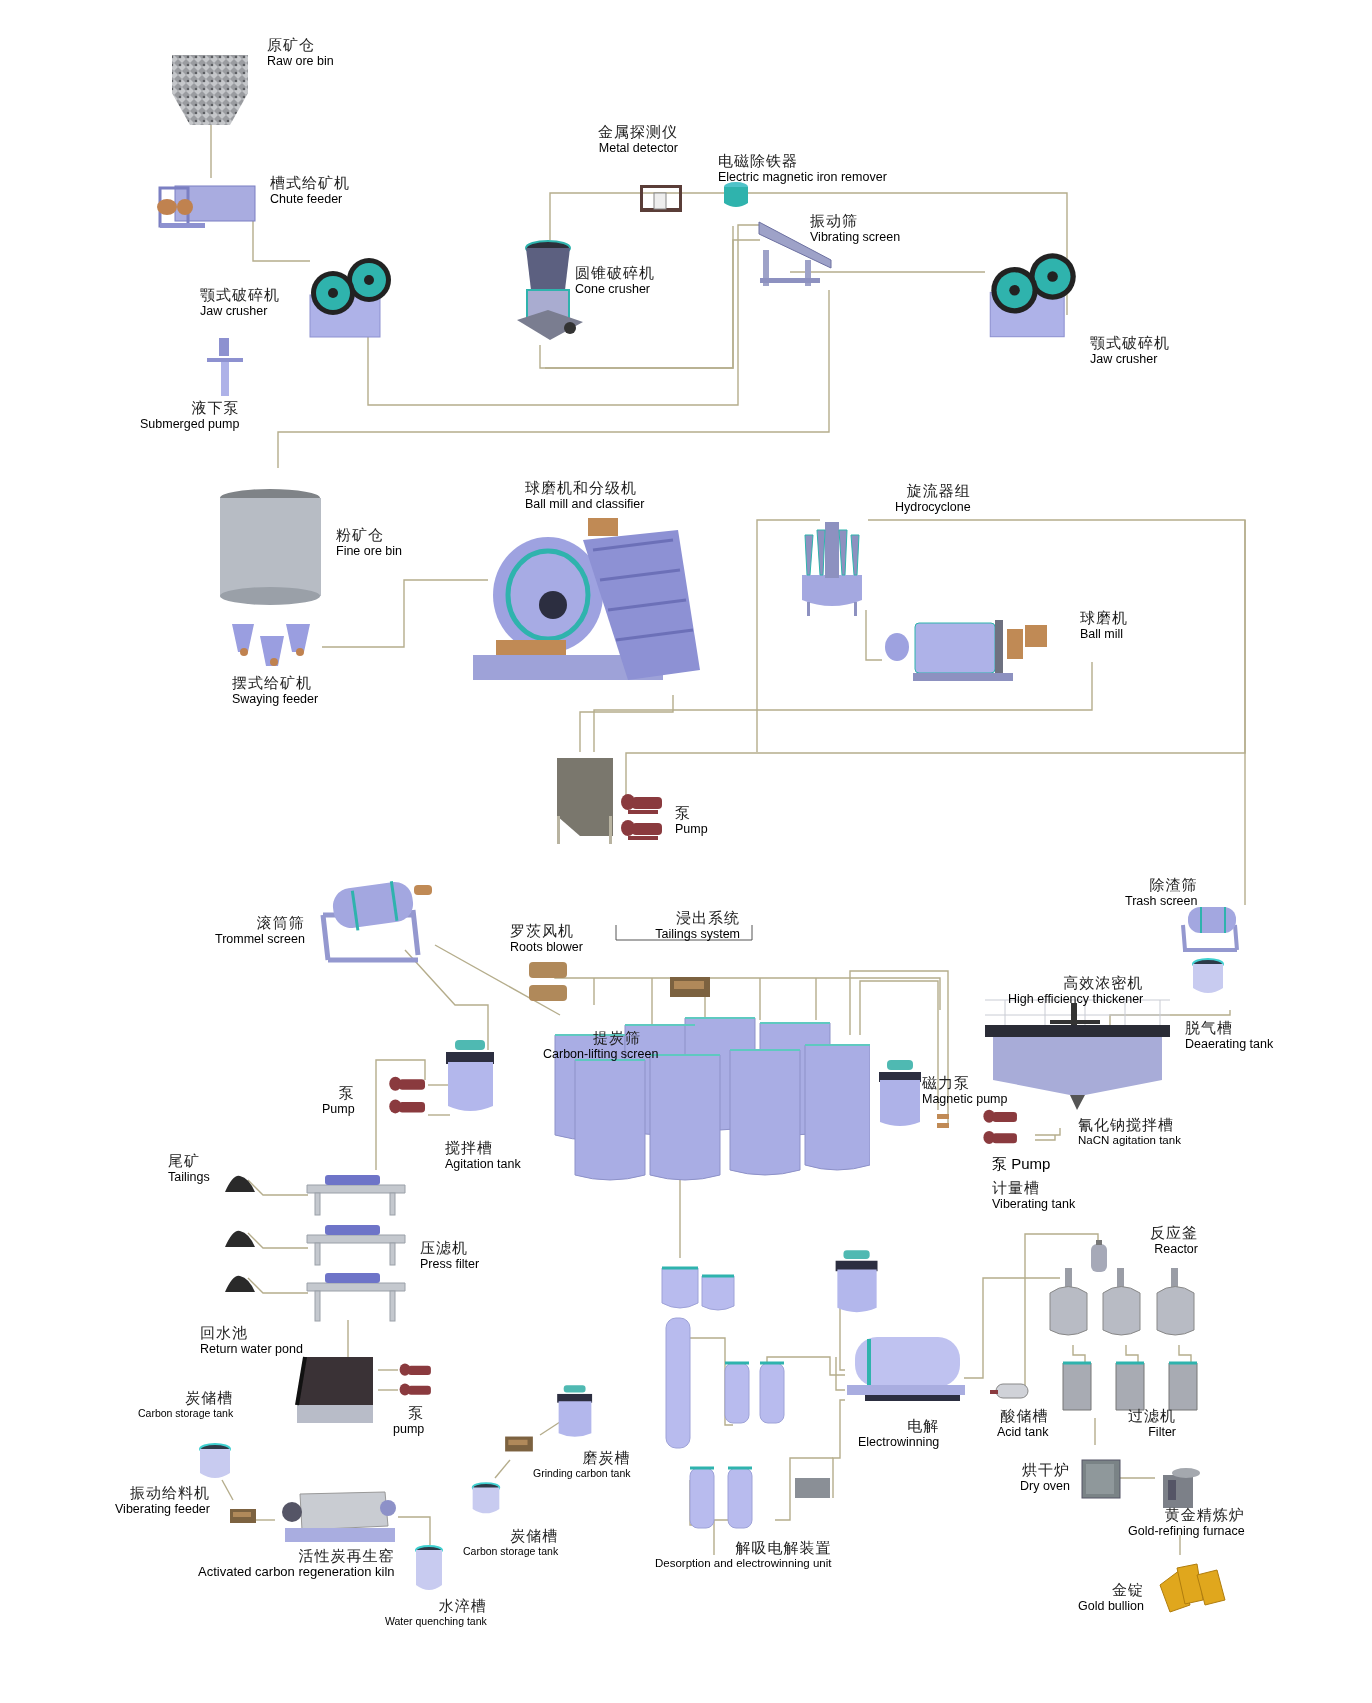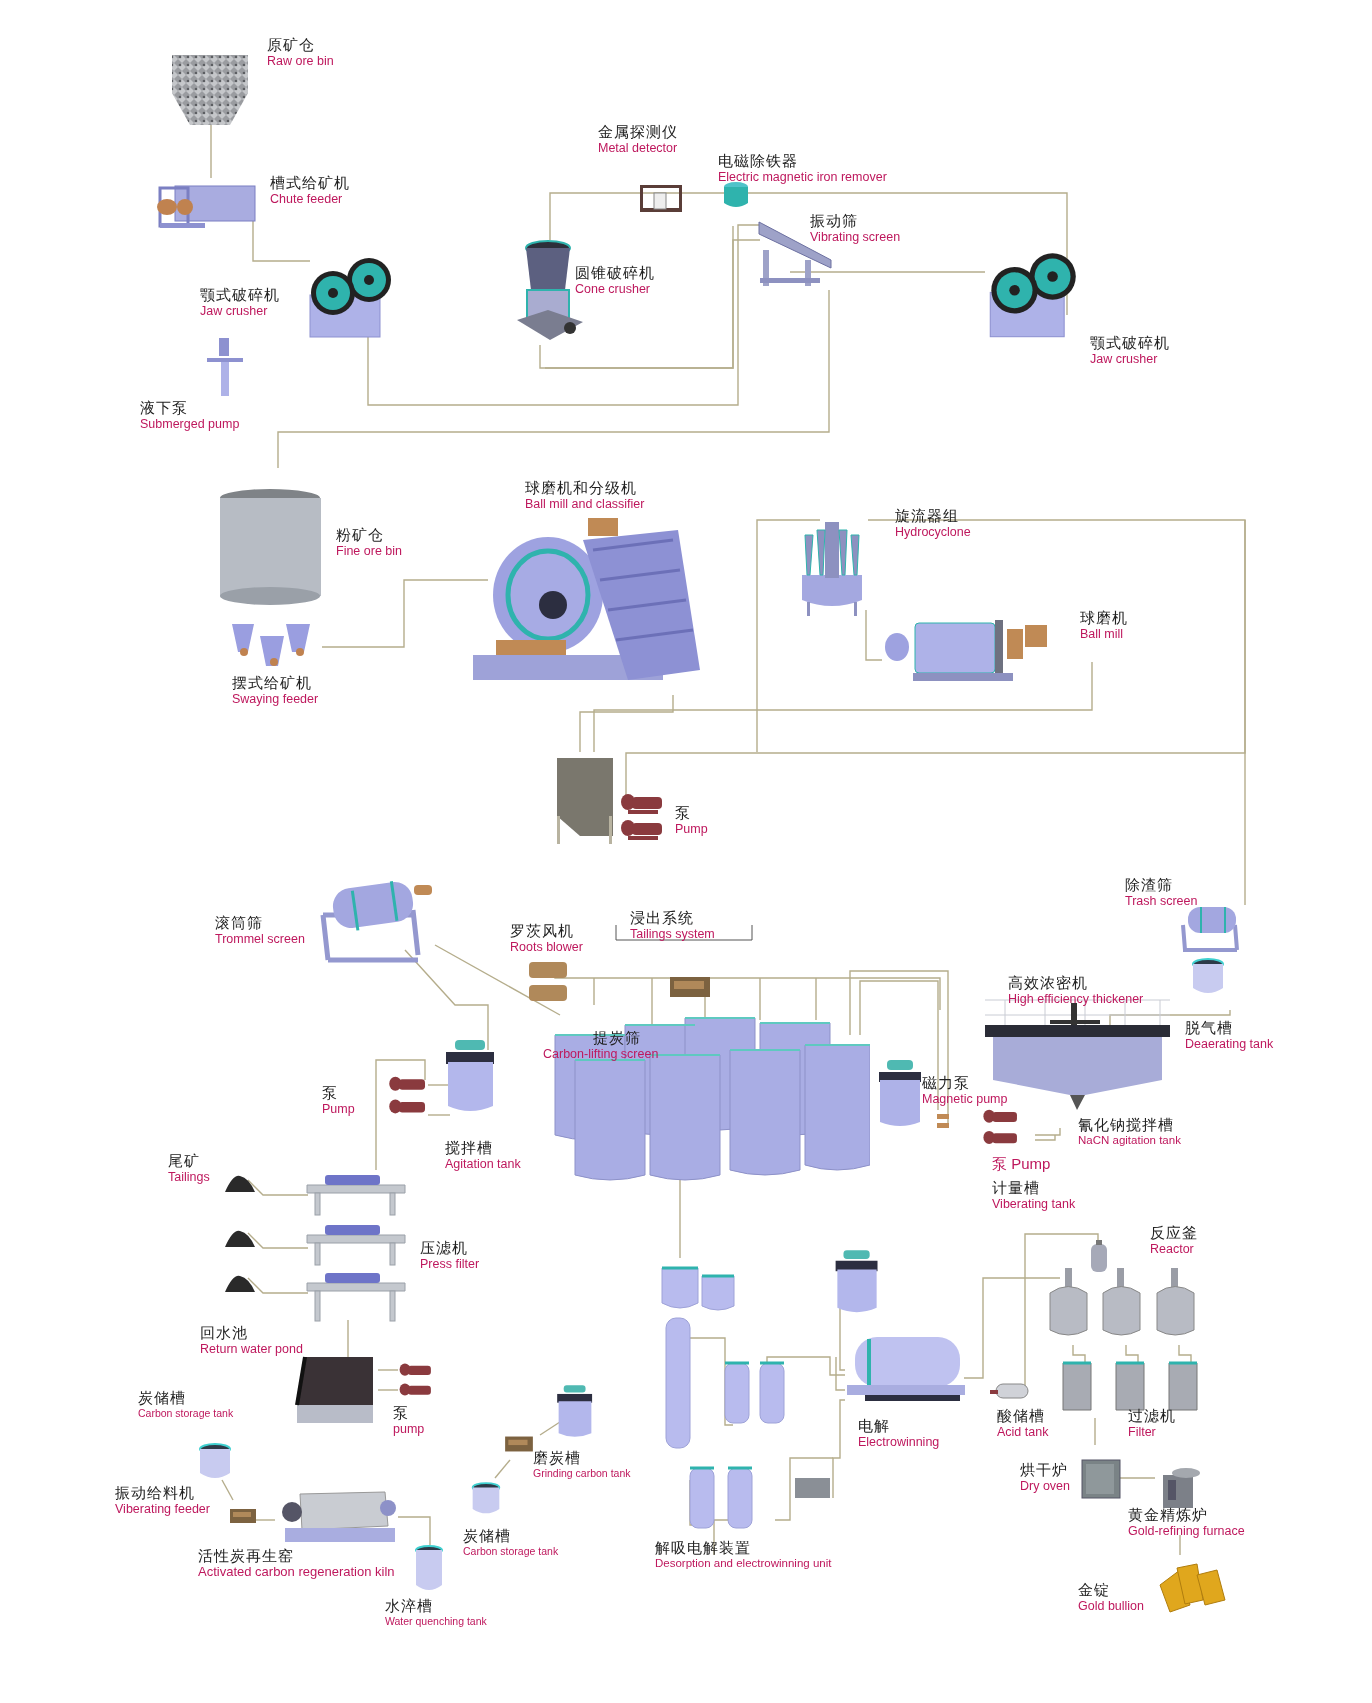--- a/index.html
+++ b/index.html
@@ -1,21 +1,21 @@
 <!DOCTYPE html>
 <html><head>
 <meta charset="utf-8">
 <style>
   html, body { margin: 0; padding: 0; background: #ffffff; }
   #canvas { position: relative; width: 1372px; height: 1649px; overflow: hidden; background: #fff; font-family: "DejaVu Sans", "Liberation Sans", sans-serif; color: #1a1a1a; }
   .lbl { position: absolute; line-height: 1.15; white-space: nowrap; }
   .lbl .zh { display: block; font-size: 15px; letter-spacing: 1px; color: #222; }
-  .lbl .en { display: block; font-size: 12.5px; color: #be185d; font-family: "Liberation Sans", sans-serif; }
+  .lbl .en { display: block; font-size: 12.5px; color: #000000; font-family: "Liberation Sans", sans-serif; }
   .lbl.small .en { font-size: 10.5px; }
-  .lbl.center { text-align: left; }
+  .lbl.center { text-align: right; }
   .eq { position: absolute; }
   svg.flow { position: absolute; left: 0; top: 0; width: 1372px; height: 1703px; }
   svg.flow path, svg.flow polyline { fill: none; stroke: #b5ad8c; stroke-width: 1.4; }
   .arrowhead { fill: #9a8a3c; }
 </style>
 </head>
 <body>
 
 <div id="canvas">
 
@@ -524,21 +524,21 @@
     <span class="en">Fine ore bin</span>
   </div>
   <div class="lbl" style="left:232px;top:675px">
     <span class="zh">摆式给矿机</span>
     <span class="en">Swaying feeder</span>
   </div>
   <div class="lbl" style="left:525px;top:480px">
     <span class="zh">球磨机和分级机</span>
     <span class="en">Ball mill and classifier</span>
   </div>
-  <div class="lbl center" style="left:895px;top:508px">
+  <div class="lbl center" style="left:895px;top:483px">
     <span class="zh">旋流器组</span>
     <span class="en">Hydrocyclone</span>
   </div>
   <div class="lbl" style="left:1080px;top:610px">
     <span class="zh">球磨机</span>
     <span class="en">Ball mill</span>
   </div>
   <div class="lbl" style="left:675px;top:805px">
     <span class="zh">泵</span>
     <span class="en">Pump</span>

